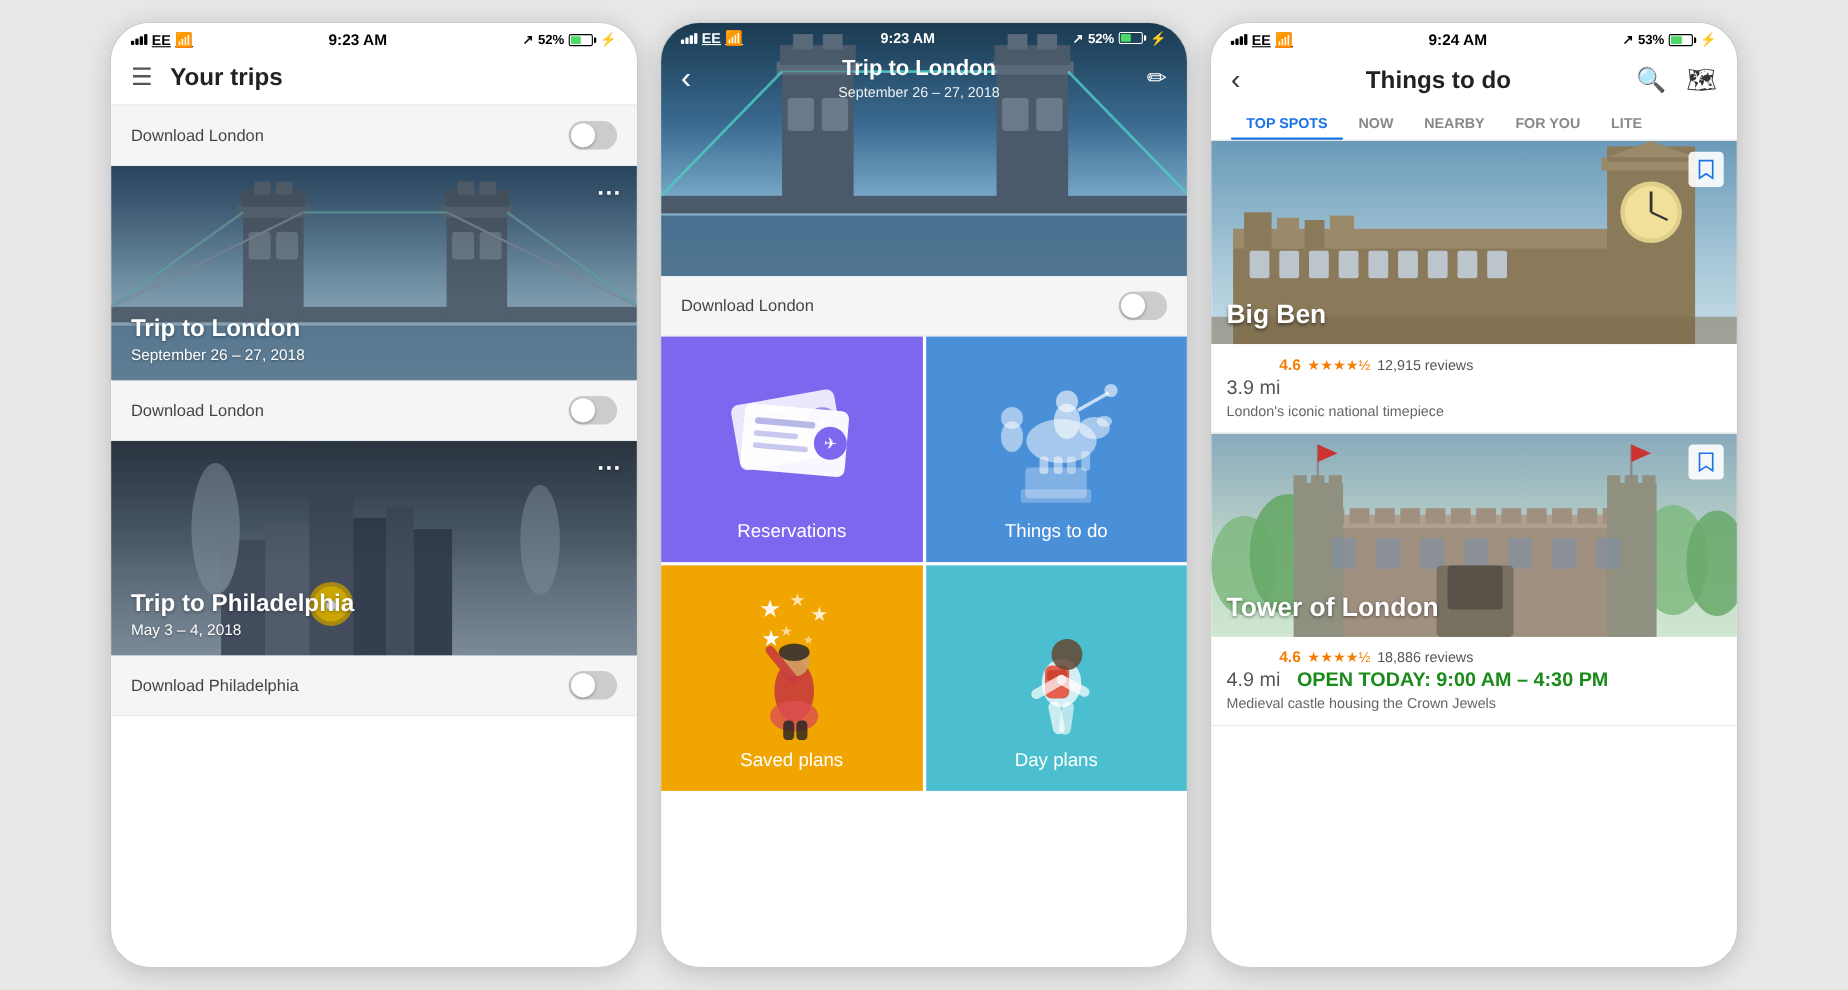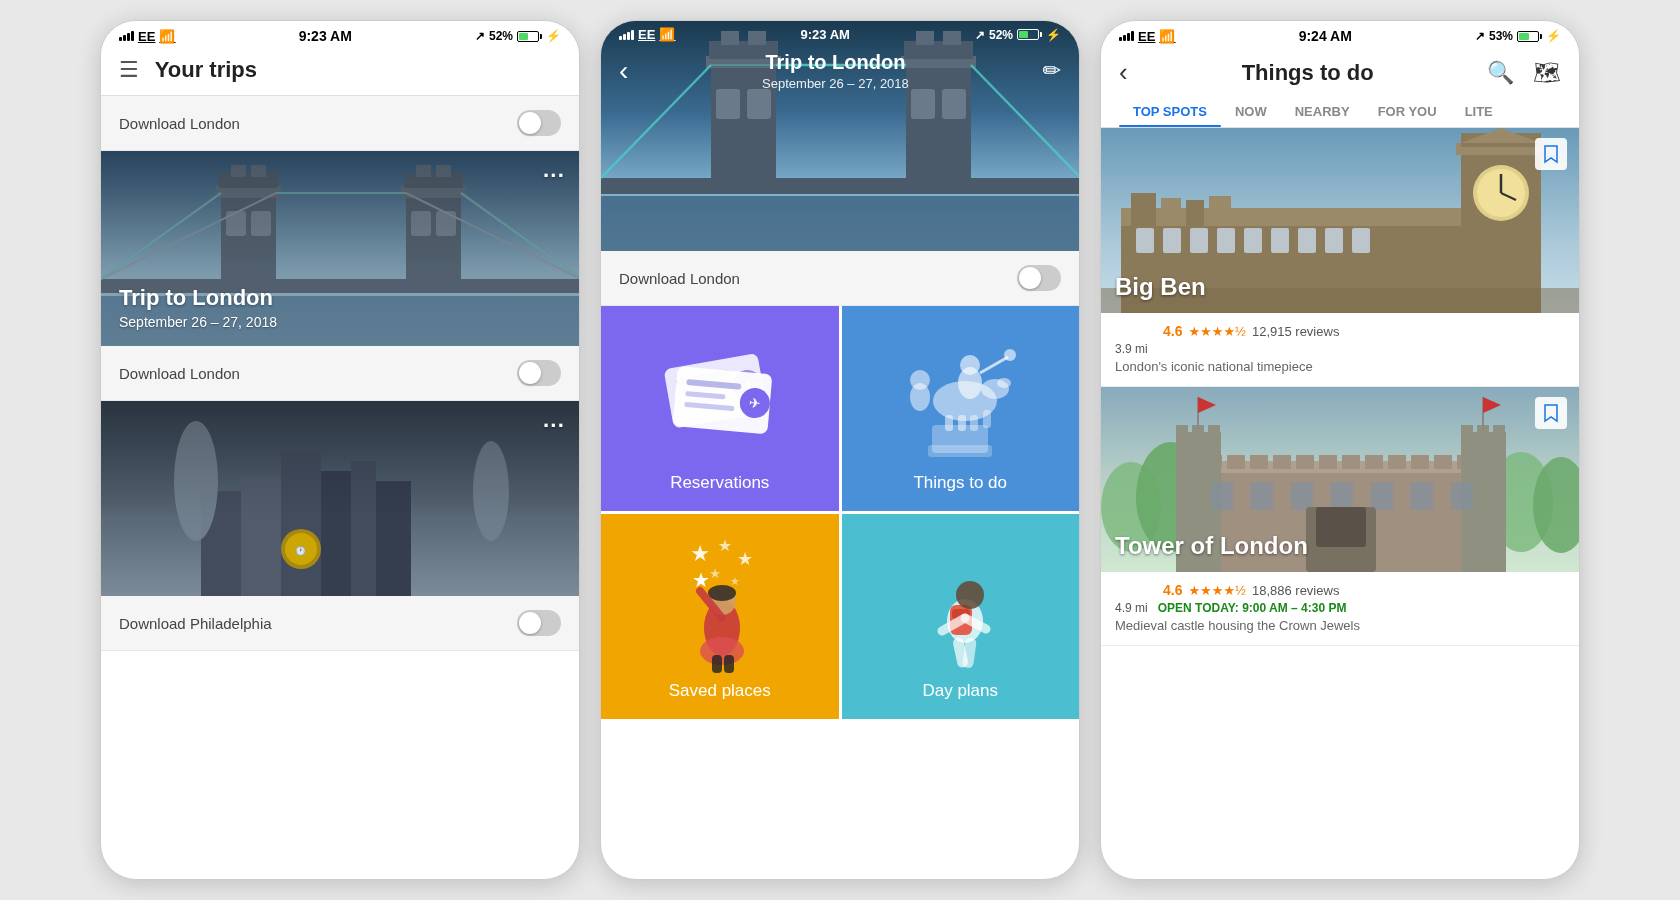--- a/index.html
+++ b/index.html
@@ -224,21 +224,21 @@
       position: absolute; top: 10px; right: 12px;
       width: 32px; height: 32px; background: rgba(255,255,255,0.9);
       border-radius: 4px; display: flex; align-items: center; justify-content: center;
       cursor: pointer;
     }
     .place-info { padding: 10px 14px 12px; }
     .place-rating-row { display: flex; align-items: center; gap: 6px; margin-bottom: 3px; margin-left: 48px; }
     .place-rating { color: #f57c00; font-size: 14px; font-weight: 700; }
     .stars { color: #f57c00; font-size: 13px; }
     .review-count { font-size: 13px; color: #555; }
-    .place-distance { font-size: 12px; color: #555; margin-bottom: 3px; }
+    .place-distance { font-size: 18px; color: #555; margin-bottom: 3px; }
     .place-desc { font-size: 13px; color: #666; }
     .open-today { color: #1a8a1a; font-weight: 600; }
     .place-info-wrap { position: relative; }
 
     .screen1-content { flex: 1; overflow-y: auto; }
     .screen2-content { flex: 1; overflow: hidden; display: flex; flex-direction: column; }
 
     
     .screen2-statusbar {
       position: absolute; top: 0; left: 0; right: 0;
@@ -384,20 +384,24 @@
 
           <ellipse cx="95" cy="80" rx="22" ry="60" fill="#8090a0" opacity="0.9"></ellipse>
           <ellipse cx="390" cy="90" rx="18" ry="50" fill="#8090a0" opacity="0.8"></ellipse>
 
           <circle cx="200" cy="148" r="20" fill="#d4a800" opacity="0.8"></circle>
           <circle cx="200" cy="148" r="16" fill="#e8bc00" opacity="0.9"></circle>
           <text x="200" y="153" text-anchor="middle" font-size="9" fill="#8B6800">🕐</text>
         </svg>
       </div>
       <div class="trip-card-overlay"></div>
+      <div class="trip-card-info">
+        <div class="trip-card-title">Trip to Philadelphia</div>
+        <div class="trip-card-date">May 3 – 4, 2018</div>
+      </div>
       <div class="trip-card-menu">···</div>
     </div>
 
     <div class="download-bar">
       <span class="download-label">Download Philadelphia</span>
       <div class="toggle">
         <div class="toggle-knob"></div>
       </div>
     </div>
   </div>
@@ -566,21 +570,21 @@
 
             <circle cx="72" cy="78" r="14" fill="rgba(210,160,100,0.9)"></circle>
 
             <ellipse cx="72" cy="70" rx="14" ry="8" fill="#222" opacity="0.8"></ellipse>
 
             <line x1="72" y1="95" x2="50" y2="68" stroke="rgba(200,60,60,0.9)" stroke-width="8" stroke-linecap="round"></line>
 
             <text x="42" y="64" font-size="20" fill="rgba(255,255,255,1)">★</text>
           </svg>
         </div>
-        <span class="tile-label">Saved places</span>
+        <span class="tile-label">Saved plans</span>
       </div>
 
       <div class="tile tile-day">
         <div class="tile-illustration">
           <svg viewBox="0 0 140 150" width="140" height="150">
 
             <rect x="62" y="115" width="11" height="30" rx="5" fill="rgba(255,255,255,0.7)" transform="rotate(-12,67,115)"></rect>
             <rect x="76" y="115" width="11" height="30" rx="5" fill="rgba(255,255,255,0.6)" transform="rotate(8,81,115)"></rect>
 
             <ellipse cx="75" cy="98" rx="18" ry="22" fill="rgba(255,255,255,0.75)"></ellipse>

